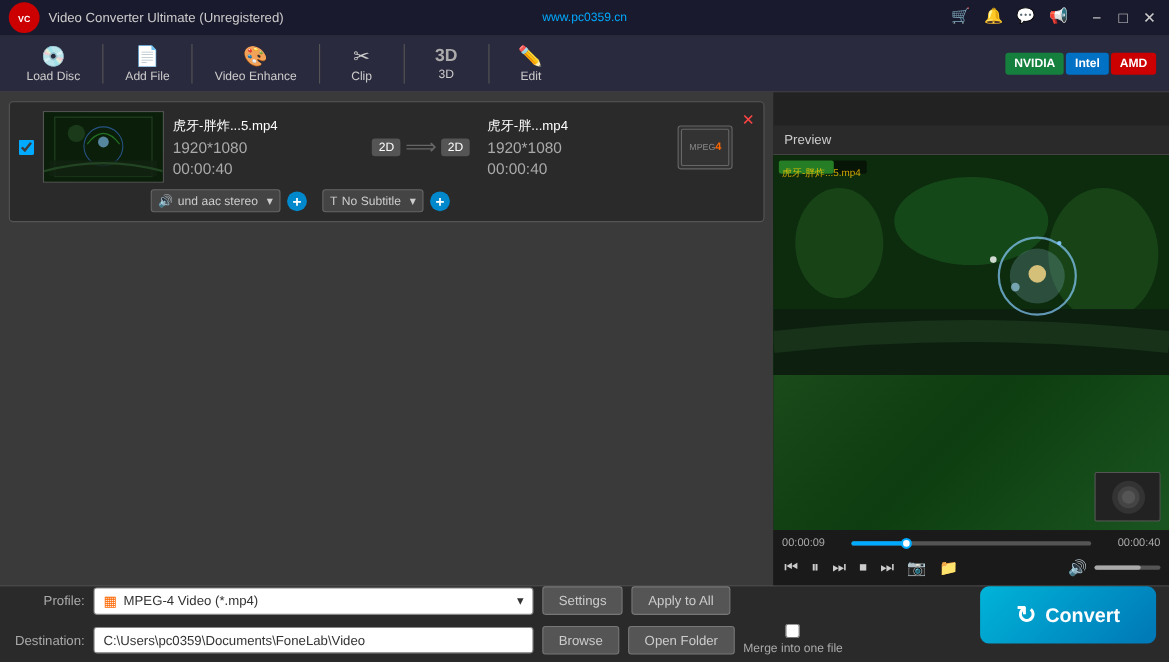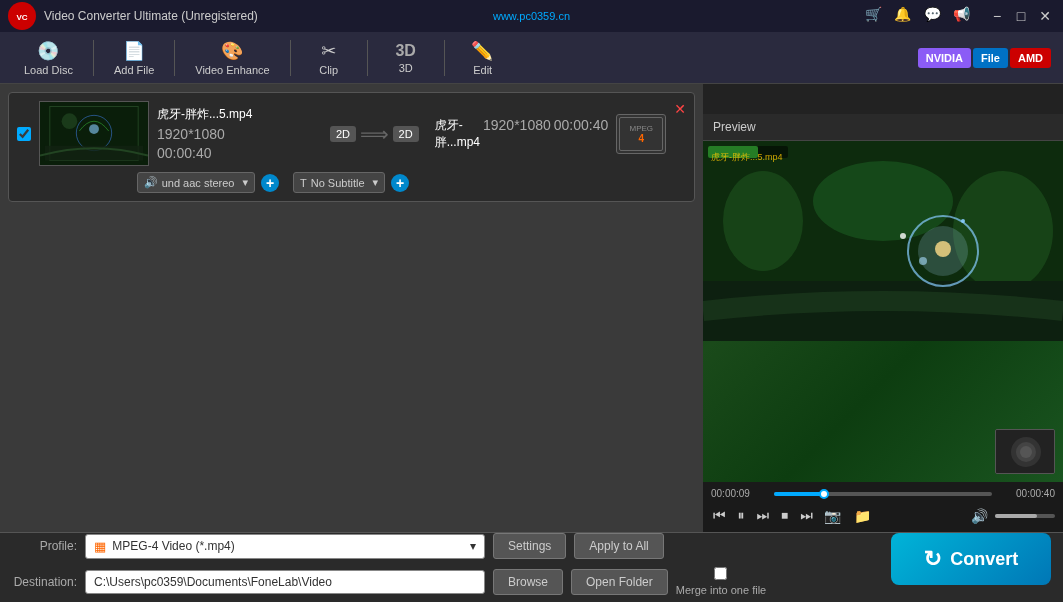--- a/index.html
+++ b/index.html
@@ -77,21 +77,21 @@
       gap: 2px;
     }
     .gpu-btn {
       padding: 4px 8px;
       border: none;
       cursor: pointer;
       font-size: 11px;
       font-weight: bold;
       border-radius: 3px;
     }
-    .gpu-nvidia { background: #8b5cf6; color: white; margin-left: 16px; }
+    .gpu-nvidia { background: #15803d; color: white; margin-left: 16px; }
     .gpu-intel { background: #0071c5; color: white; }
     .gpu-amd { background: #cc0000; color: white; }
 
     
     .main-container {
       display: flex;
       height: calc(602px - 32px - 52px - 70px);
     }
 
     
@@ -152,21 +152,21 @@
     .badge-2d {
       background: #555;
       color: #fff;
       padding: 2px 6px;
       border-radius: 3px;
       font-size: 11px;
     }
     .file-info-right {
       flex: 1;
       display: flex;
-      flex-direction: row;
+      flex-direction: column;
       gap: 3px;
     }
     .format-badge {
       width: 50px; height: 40px;
       background: #333;
       border: 1px solid #666;
       display: flex; flex-direction: column;
       align-items: center; justify-content: center;
       font-size: 9px;
       color: #aaa;
@@ -447,21 +447,21 @@
     <span class="icon" style="font-size:16px; font-weight:bold; color:#aaa;">3D</span>
     <span>3D</span>
   </div>
   <div class="toolbar-sep"></div>
   <div class="toolbar-item">
     <span class="icon">✏️</span>
     <span>Edit</span>
   </div>
   <div class="gpu-btns">
     <button class="gpu-btn gpu-nvidia">NVIDIA</button>
-    <button class="gpu-btn gpu-intel">File</button>
+    <button class="gpu-btn gpu-intel">Intel</button>
     <button class="gpu-btn gpu-amd">AMD</button>
   </div>
 </div>
 
 <div class="main-container">
 
   <div class="left-panel">
     <div class="file-item">
       <div class="file-row-top">
         <input type="checkbox" class="file-checkbox" checked="" style="">
@@ -491,21 +491,21 @@
           <span class="badge-2d">2D</span>
           <span style="color:#666; font-size:20px;">⟹</span>
           <span class="badge-2d">2D</span>
         </div>
         <div class="file-info-right">
           <span class="file-name">虎牙-胖...mp4</span>
           <span class="file-meta">1920*1080</span>
           <span class="file-meta">00:00:40</span>
         </div>
         <div class="format-badge">
-          <div style="background:#333; border:1px solid #666; width:44px; height:34px; display:flex; flex-direction:column; align-items:center; justify-content:center; border-radius:2px;">
+          <div style="background:#333; border:1px solid #666; width:44px; height:34px; display:flex; align-items:center; justify-content:center; border-radius:2px;">
             <span style="color:#888; font-size:8px;">MPEG</span>
             <span style="color:#ff6600; font-weight:bold; font-size:10px;">4</span>
           </div>
         </div>
         <span class="close-file">✕</span>
       </div>
       <div class="file-row-audio">
         <div class="audio-select">
           <span>🔊</span>
           <span>und aac stereo</span>

